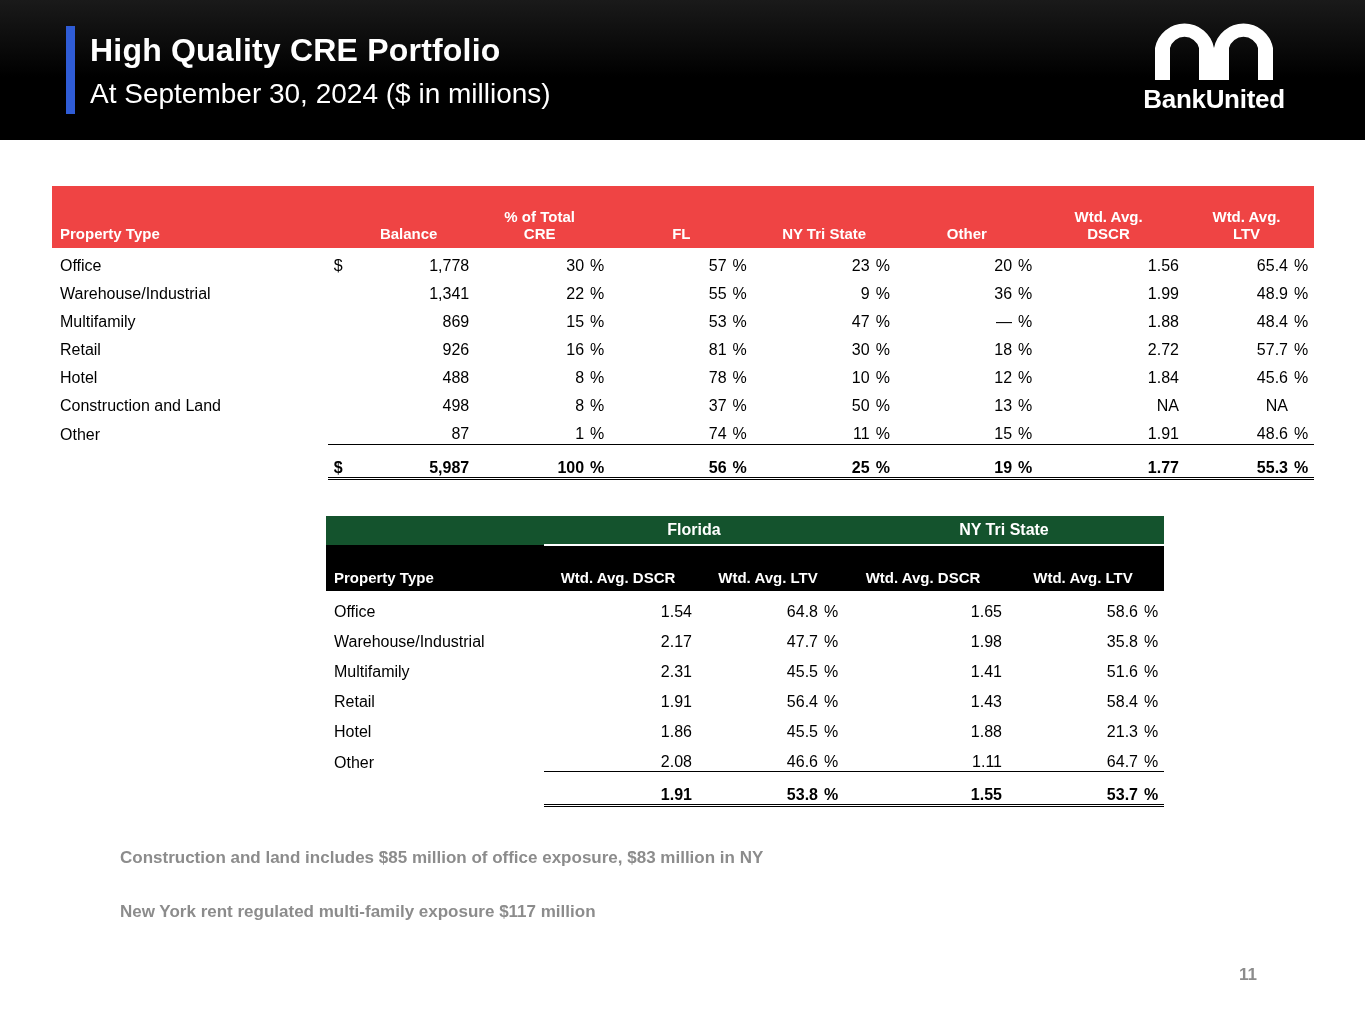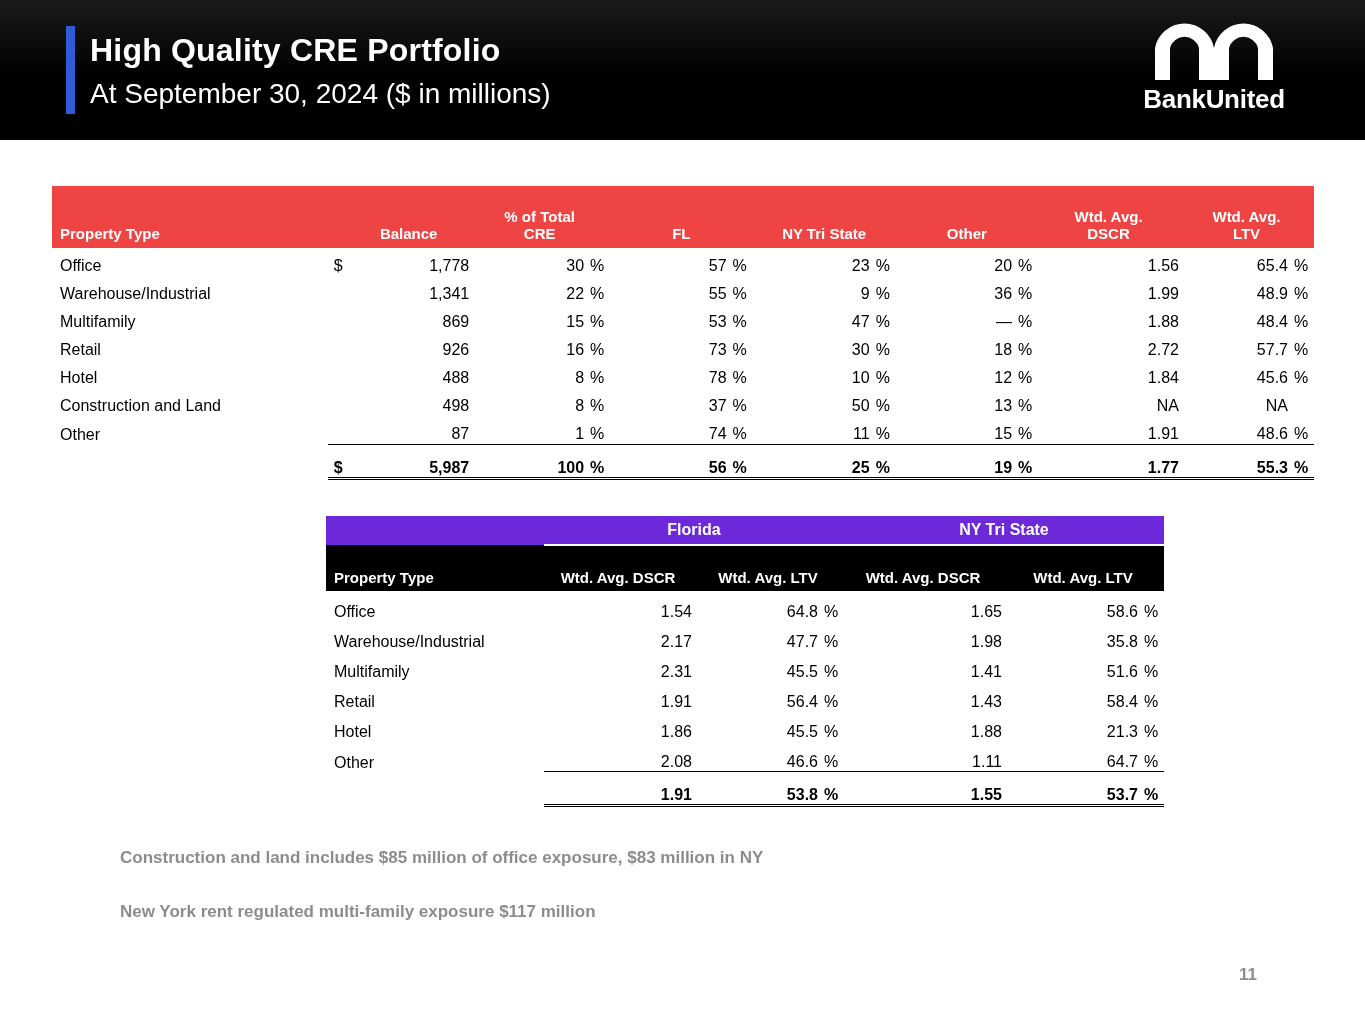--- a/index.html
+++ b/index.html
@@ -144,21 +144,21 @@
   .t1-c7 { width: 142px; }
   .t1-c8 { width: 136px; }
 
   
   #table2 {
     left: 326px;
     top: 516px;
     width: 838px;
   }
   #table2 .grp-row td {
-    background: #6d28d9;
+    background: #14532d;
     color: #ffffff;
     font-weight: bold;
     font-size: 16px;
     height: 28px;
     text-align: center;
     vertical-align: middle;
   }
   #table2 .grp-row td.underline-grp {
     border-bottom: 2px solid #ffffff;
   }
@@ -303,21 +303,21 @@
     <td class="r"><span class="num">—</span><span class="pctsym">%</span></td>
     <td class="r">1.88</td>
     <td class="r"><span class="num">48.4</span><span class="pctsym">%</span></td>
   </tr>
 
   <tr class="body-row">
     <td class="label">Retail</td>
     <td class="c"></td>
     <td class="r">926</td>
     <td class="r"><span class="num">16</span><span class="pctsym">%</span></td>
-    <td class="r"><span class="num">73</span><span class="pctsym">%</span></td>
+    <td class="r"><span class="num">81</span><span class="pctsym">%</span></td>
     <td class="r"><span class="num">30</span><span class="pctsym">%</span></td>
     <td class="r"><span class="num">18</span><span class="pctsym">%</span></td>
     <td class="r">2.72</td>
     <td class="r"><span class="num">57.7</span><span class="pctsym">%</span></td>
   </tr>
 
   <tr class="body-row">
     <td class="label">Hotel</td>
     <td class="c"></td>
     <td class="r">488</td>

